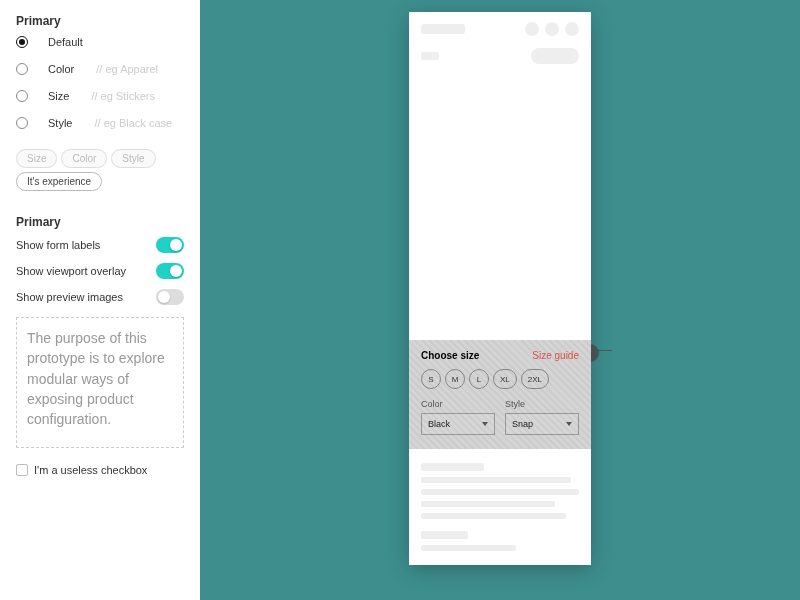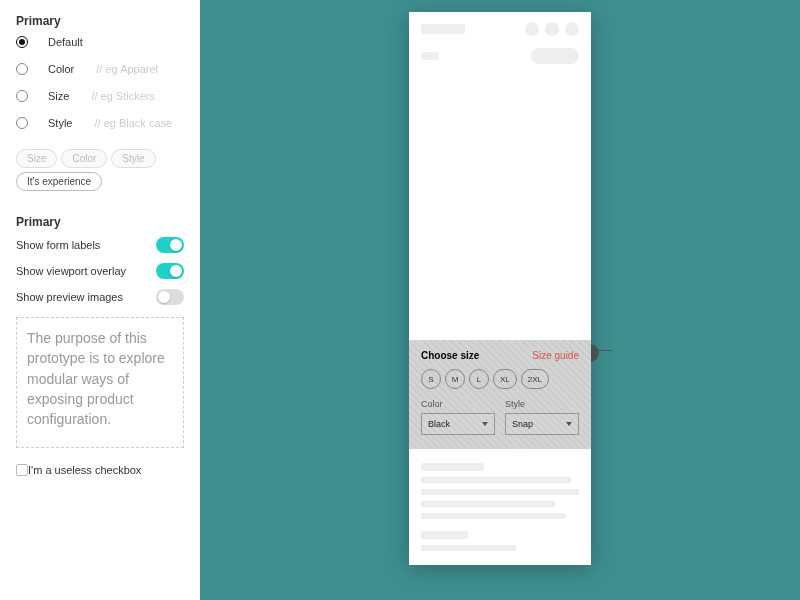--- a/index.html
+++ b/index.html
@@ -16,21 +16,21 @@
 .config-pills { display: flex; flex-wrap: wrap; gap: 4px; margin-bottom: 8px; }
 .pill { border: 1px solid #ddd; border-radius: 12px; padding: 3px 10px; font-size: 10px; color: #bbb; background: #fafafa; cursor: pointer; }
 .pill.active { border-color: #bbb; color: #444; background: #fff; }
 .option-row { display: flex; align-items: center; justify-content: space-between; margin-bottom: 10px; }
 .toggle { width: 28px; height: 16px; border-radius: 8px; background: #ddd; position: relative; cursor: pointer; }
 .toggle::after { content: ""; position: absolute; width: 12px; height: 12px; background: #fff; border-radius: 50%; top: 2px; left: 2px; transition: left .1s; box-shadow: 0 1px 2px rgba(0,0,0,.2); }
 .toggle.on { background: #1fd1c7; }
 .toggle.on::after { left: 14px; }
 .note-box { border: 1px dashed #ccc; padding: 10px; font-size: 14px; color: #999; line-height: 1.45; margin-top: 12px; }
 .note-box p { margin-bottom: 8px; }
-.checkbox-row { display: flex; align-items: center; margin-top: 16px; cursor: pointer; }
+.checkbox-row { display: flex; align-items: center; gap: 6px; margin-top: 16px; cursor: pointer; }
 .checkbox { width: 12px; height: 12px; border: 1px solid #bbb; border-radius: 2px; }
 .spacer { height: 14px; }
 
 .phone { width: 182px; background: #fff; margin-top: 12px; box-shadow: 0 4px 20px rgba(0,0,0,.25); position: relative; padding-bottom: 0; }
 .phone-top { padding: 10px 12px 6px; display: flex; justify-content: space-between; align-items: center; }
 .sk { background: #eee; border-radius: 3px; }
 .sk-logo { width: 44px; height: 10px; }
 .sk-dots { display: flex; gap: 6px; }
 .sk-dot { width: 14px; height: 14px; border-radius: 50%; background: #eee; }
 .phone-row2 { padding: 6px 12px 4px; display: flex; justify-content: space-between; align-items: center; }

